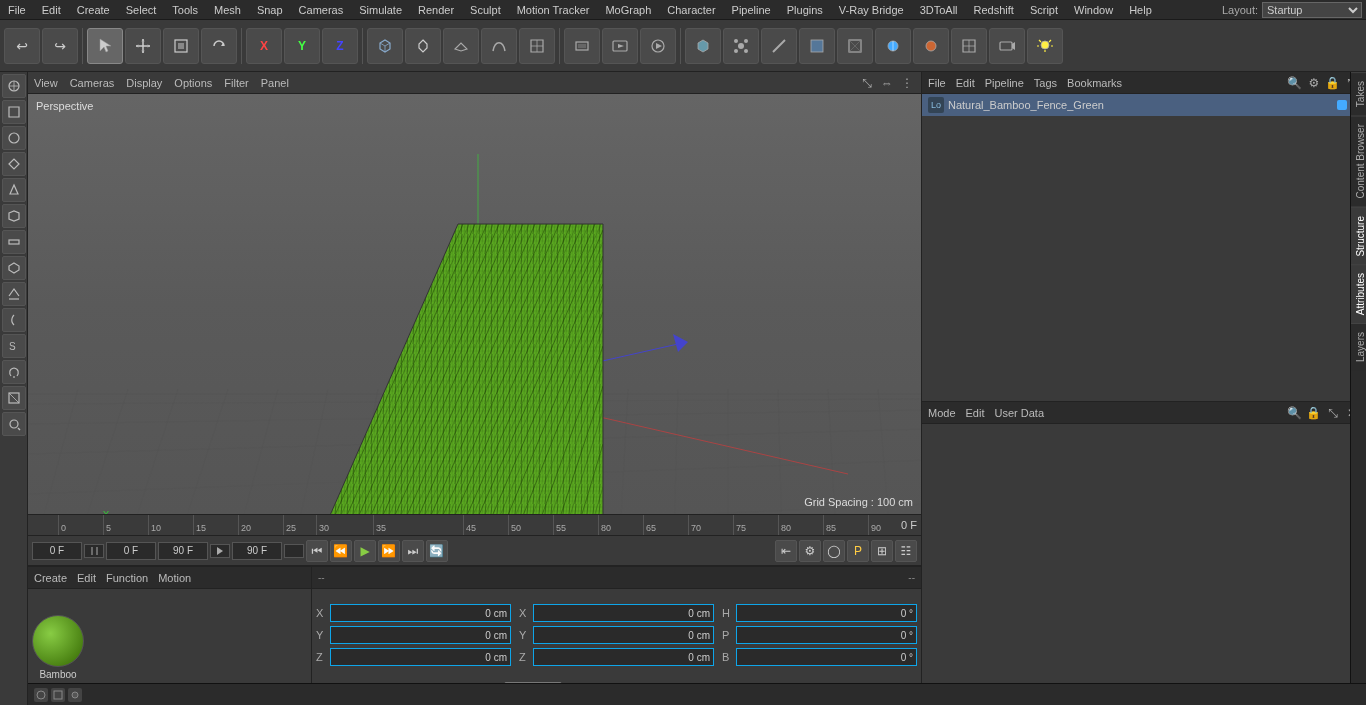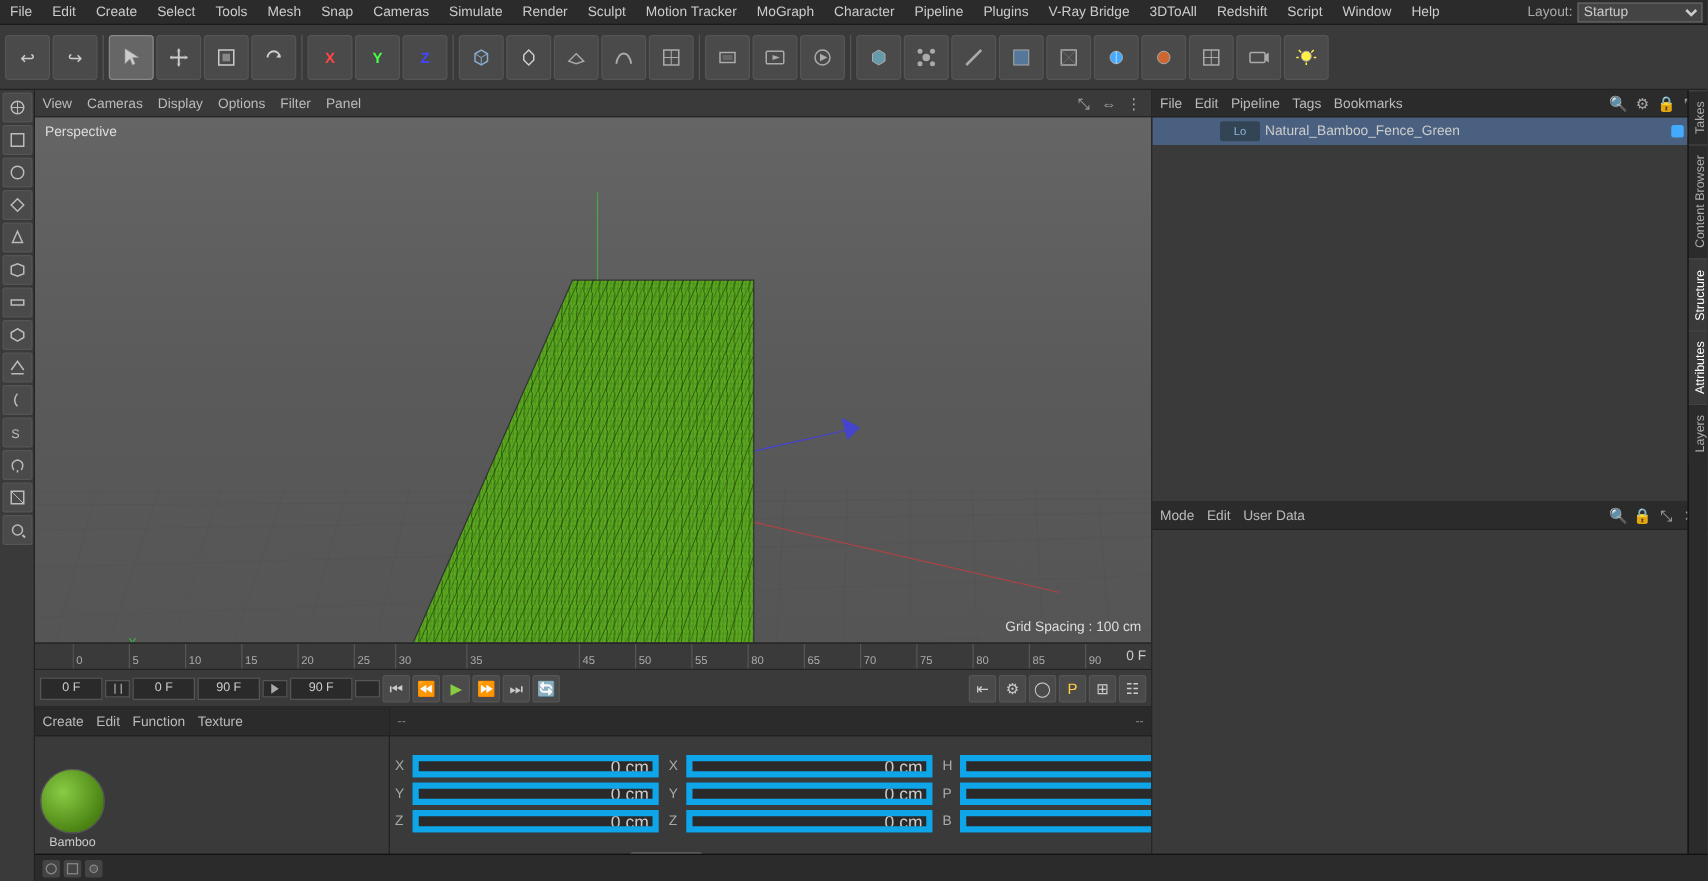--- a/index.html
+++ b/index.html
@@ -285,32 +285,31 @@
     }
     .om-row {
       height: 22px;
       display: flex;
       align-items: center;
       padding: 0 6px;
       cursor: pointer;
     }
     .om-row-selected { background: #4a6080; }
     .om-icon {
-      width: 32px;
+      width: 16px;
       height: 16px;
       margin-right: 4px;
       background: #555;
       border-radius: 2px;
       display: flex;
       align-items: center;
       justify-content: center;
       font-size: 9px;
       color: #bbb;
       flex-shrink: 0;
-      margin-left: 48px;
     }
     .om-dots {
       margin-left: auto;
       display: flex;
       gap: 3px;
     }
     .om-dot {
       width: 10px;
       height: 10px;
       border-radius: 2px;
@@ -371,25 +370,25 @@
       gap: 2px;
     }
     .coord-label {
       color: #aaa;
       width: 12px;
       font-size: 11px;
       flex-shrink: 0;
     }
     .coord-input {
       background: #2a2a2a;
-      border: 5px solid #0ea5e9;
+      border: 1px solid #0ea5e9;
       color: #ccc;
       height: 18px;
       flex: 1;
-      font-size: 14px;
+      font-size: 10px;
       padding: 0 3px;
       text-align: right;
     }
     #coord-footer {
       display: flex;
       align-items: center;
       padding: 2px 4px;
       gap: 4px;
       height: 24px;
     }
@@ -947,21 +946,21 @@
       </div>
     </div>
 
     <div style="display:flex; height:calc(100% - 420px - 22px - 30px - 22px); min-height:85px; background:#3a3a3a; border-top:1px solid #222;">
 
       <div style="flex:1; display:flex; flex-direction:column; position:relative;">
         <div id="mat-header">
           <span class="mat-header-item">Create</span>
           <span class="mat-header-item">Edit</span>
           <span class="mat-header-item">Function</span>
-          <span class="mat-header-item">Texture</span>
+          <span class="mat-header-item">Motion</span>
         </div>
         <div id="mat-content">
           <div style="display:flex; flex-direction:column; align-items:center;">
             <div class="mat-preview"></div>
             <div class="mat-name">Bamboo</div>
           </div>
         </div>
       </div>
 
       <div style="width:610px; background:#3a3a3a; border-left:1px solid #222; display:flex; flex-direction:column;">

